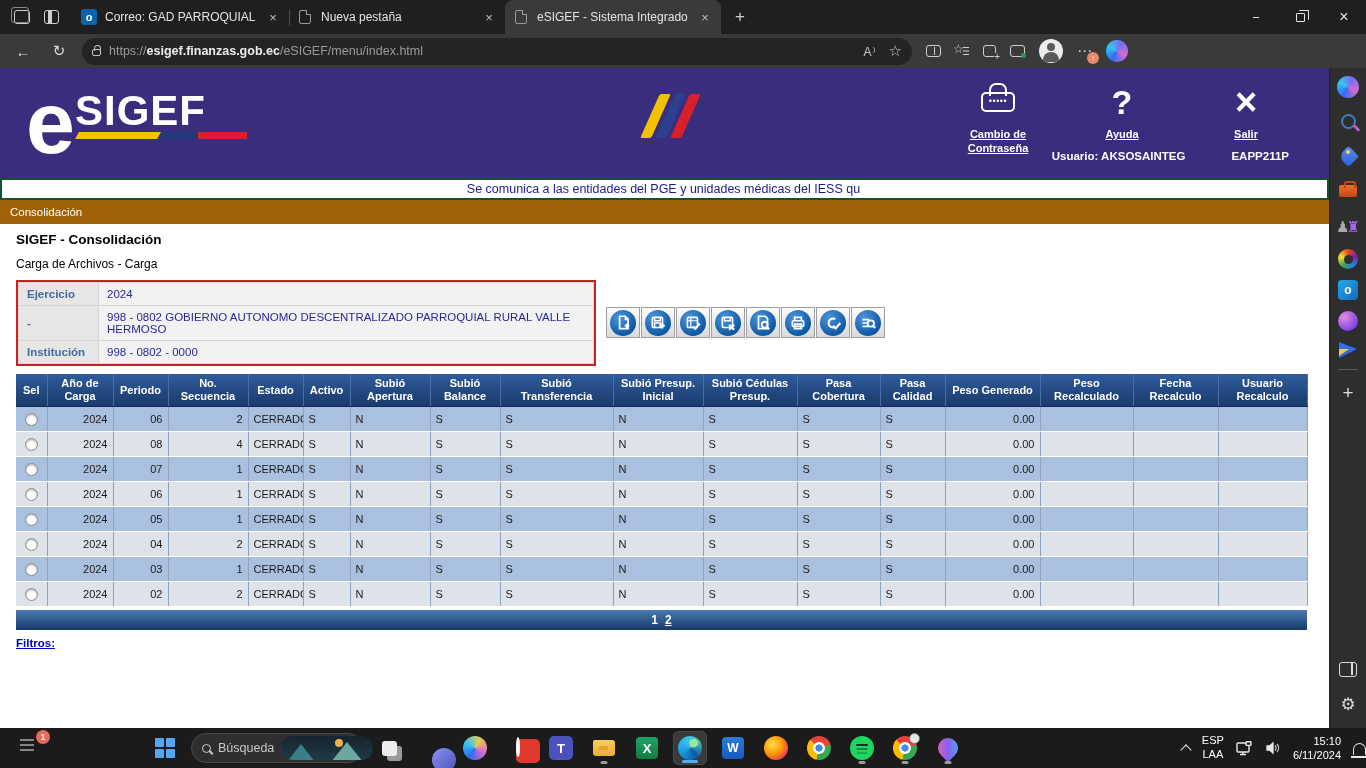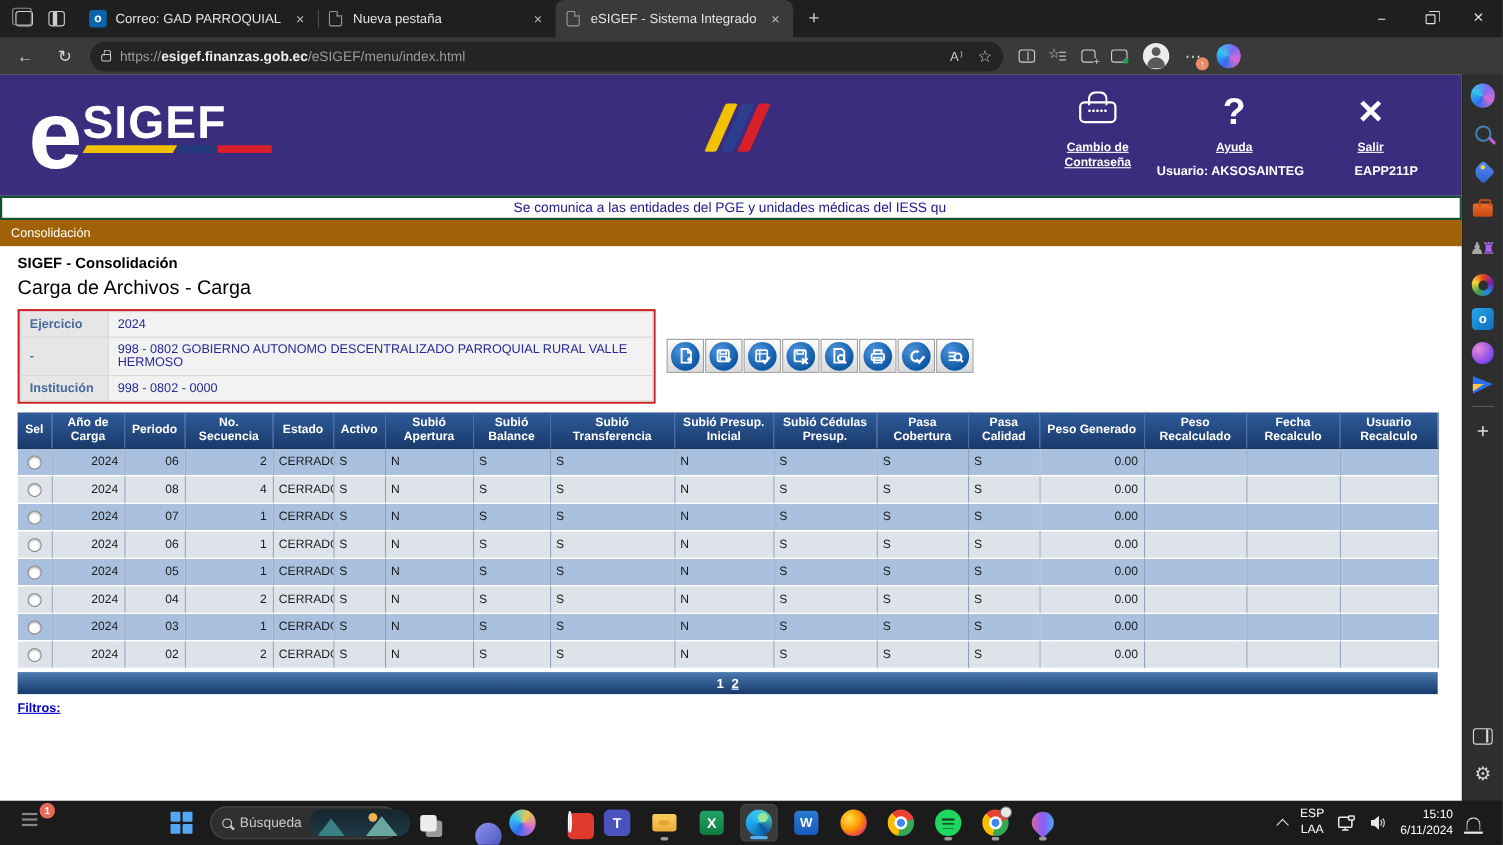--- a/index.html
+++ b/index.html
@@ -103,21 +103,21 @@
 
   
   .marquee{height:22px;background:#fff;border:2px solid #14532d;display:flex;align-items:center;justify-content:center;overflow:hidden;flex:0 0 auto}
   .marquee span{font-size:12.5px;color:#1a1a8c;white-space:nowrap;padding-right:2px}
   .menubar{height:24px;background:#a16207;color:#fff;display:flex;align-items:center;flex:0 0 auto}
   .menubar span{font-size:11.5px;padding-left:10px;cursor:pointer}
 
   
   .content{flex:1;background:#fff;padding:8px 0 8px 16px;overflow:hidden}
   .pg-title{font-size:13.5px;font-weight:bold;color:#000}
-  .pg-sub{font-size:18px;color:#000;margin-top:4px}
+  .pg-sub{font-size:12px;color:#000;margin-top:10px}
   .form-zone{display:flex;margin-top:9px}
   .form-box{width:580px;border:2px solid #cc1f1f;background:#fff}
   .form-box table{border-collapse:collapse;width:100%}
   .form-box td{font-size:11.5px;padding:5px 8px;border:1px solid #d6d6d6}
   .form-box .flabel{width:80px;background:#e6e6e6;color:#46699e;font-weight:bold;text-align:left}
   .form-box .fvalue{background:#f2f2f2;color:#28289a}
   .icon-row{display:flex;gap:1px;margin-left:10px;margin-top:27px;height:31px}
   .tool-btn{width:34px;height:31px;background:linear-gradient(#fdfdfd,#d9d9d9);border:1px solid #9f9f9f;display:flex;align-items:center;justify-content:center;cursor:pointer}
   .tool-ball{width:26px;height:26px;border-radius:50%;background:radial-gradient(circle at 35% 30%,#4d94dd,#0e59a5 70%);display:flex;align-items:center;justify-content:center}
   .tool-ball svg{display:block}
@@ -204,21 +204,21 @@
   .i-word-icon::before{content:"W";width:22px;height:22px;border-radius:4px;background:linear-gradient(#2b7cd3,#185abd);color:#fff;font-weight:bold;font-size:12px;display:flex;align-items:center;justify-content:center}
   .i-firefox-icon::before{content:"";width:24px;height:24px;border-radius:50%;background:radial-gradient(circle at 35% 35%,#ffe14d,#ff9500 45%,#e3355f 80%,#b5007f);display:block}
   .i-chrome-icon,.i-chrome-work-icon{position:relative}
   .i-chrome-icon::before,.i-chrome-work-icon::before{content:"";width:24px;height:24px;border-radius:50%;background:conic-gradient(from -45deg,#ea4335 0 33%,#34a853 33% 66%,#fbbc05 66% 100%);display:block}
   .i-chrome-icon::after,.i-chrome-work-icon::after{content:"";position:absolute;left:50%;top:50%;transform:translate(-50%,-50%);width:12px;height:12px;border-radius:50%;background:radial-gradient(#4285f4 0 40%,#fff 45%)}
   .i-chrome-work-icon .mini-badge{position:absolute;top:-3px;right:-3px;width:11px;height:11px;border-radius:50%;background:#e8e8e8;border:1px solid #777;z-index:2}
   .i-spotify-icon{position:relative}
   .i-spotify-icon::before{content:"";width:24px;height:24px;border-radius:50%;background:#1ed760;display:block}
   .i-spotify-icon::after{content:"";position:absolute;left:6px;top:8px;width:12px;height:2.2px;border-radius:2px;background:#15331e;box-shadow:0 4px 0 -0.4px #15331e,0 8px 0 -0.8px #15331e}
   .i-paint-icon::before{content:"";width:20px;height:20px;border-radius:50% 50% 50% 0;transform:rotate(-45deg);background:linear-gradient(135deg,#f26a8d,#8a5cf6 50%,#35c5f0);display:block}
-  .tray{position:absolute;right:20px;display:flex;align-items:center;gap:12px;color:#fff;height:40px}
+  .tray{position:absolute;right:0;display:flex;align-items:center;gap:12px;color:#fff;height:40px}
   .chev-up{width:8px;height:8px;border-left:1.8px solid #e8e8e8;border-top:1.8px solid #e8e8e8;transform:rotate(45deg);margin-top:4px}
   .lang-block{font-size:11px;line-height:1.25;text-align:center}
   .tray svg{display:block}
   .clock-block{font-size:11px;line-height:1.3;text-align:right}
   .bell{width:13px;height:12px;border:1.6px solid #e8e8e8;border-bottom:none;border-radius:7px 7px 0 0;position:relative;margin-top:2px}
   .bell::after{content:"";position:absolute;bottom:-3px;left:-3px;right:-3px;height:1.6px;background:#e8e8e8}
 </style>
 </head>
 <body>
 

